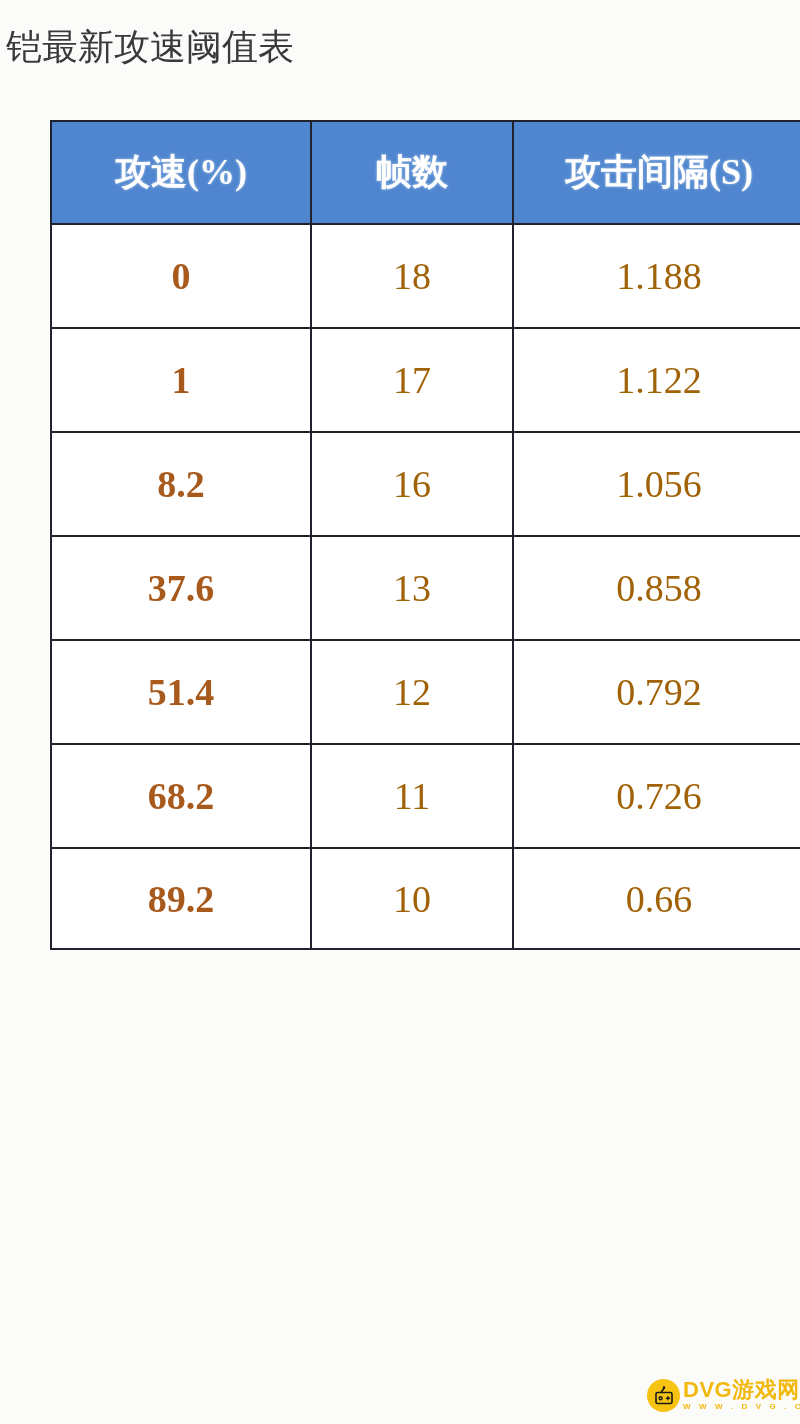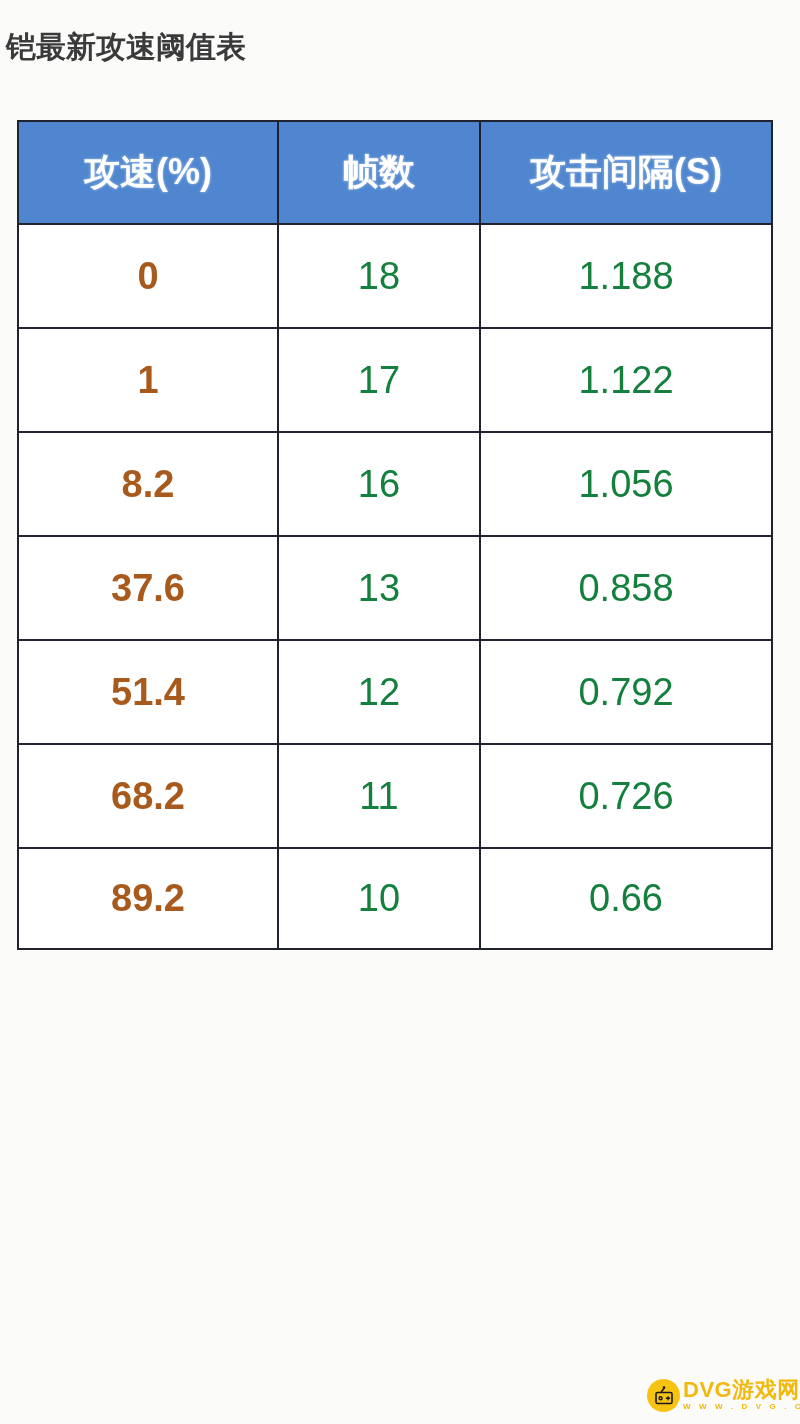--- a/index.html
+++ b/index.html
@@ -13,33 +13,34 @@
     position: relative;
     overflow: hidden;
     font-family: "Liberation Sans", "DejaVu Sans", sans-serif;
     background: #fbfbfa;
   }
 
   #page-title {
     position: absolute;
     left: 6px;
     top: 22px;
-    font-size: 30px;
-    font-weight: bold;
+    font-size: 36px;
+    font-weight: normal;
     color: #3a3a3a;
     letter-spacing: 0px;
     line-height: 50px;
     white-space: nowrap;
   }
 
   #threshold-table-wrap {
     position: absolute;
-    left: 17px;
+    left: 50px;
     top: 120px;
     width: 728px;
+    font-family: Liberation Serif, serif;
   }
 
   table.threshold-table {
     border-collapse: collapse;
     table-layout: fixed;
     width: 754px;
     background: #ffffff;
   }
 
   table.threshold-table col.c1 { width: 260px; }
@@ -60,21 +61,21 @@
     height: 101px;
     font-size: 36px;
     font-weight: bold;
     text-shadow: 0 0 3px rgba(255,255,255,0.55);
     letter-spacing: 0px;
   }
 
   table.threshold-table tbody td {
     height: 102px;
     font-size: 38px;
-    color: #15803d;
+    color: #a16207;
     font-weight: normal;
     background: #ffffff;
   }
 
   table.threshold-table tbody td.speed-cell {
     color: #a8591c;
     font-weight: bold;
   }
 
   table.threshold-table tbody tr:last-child td {

